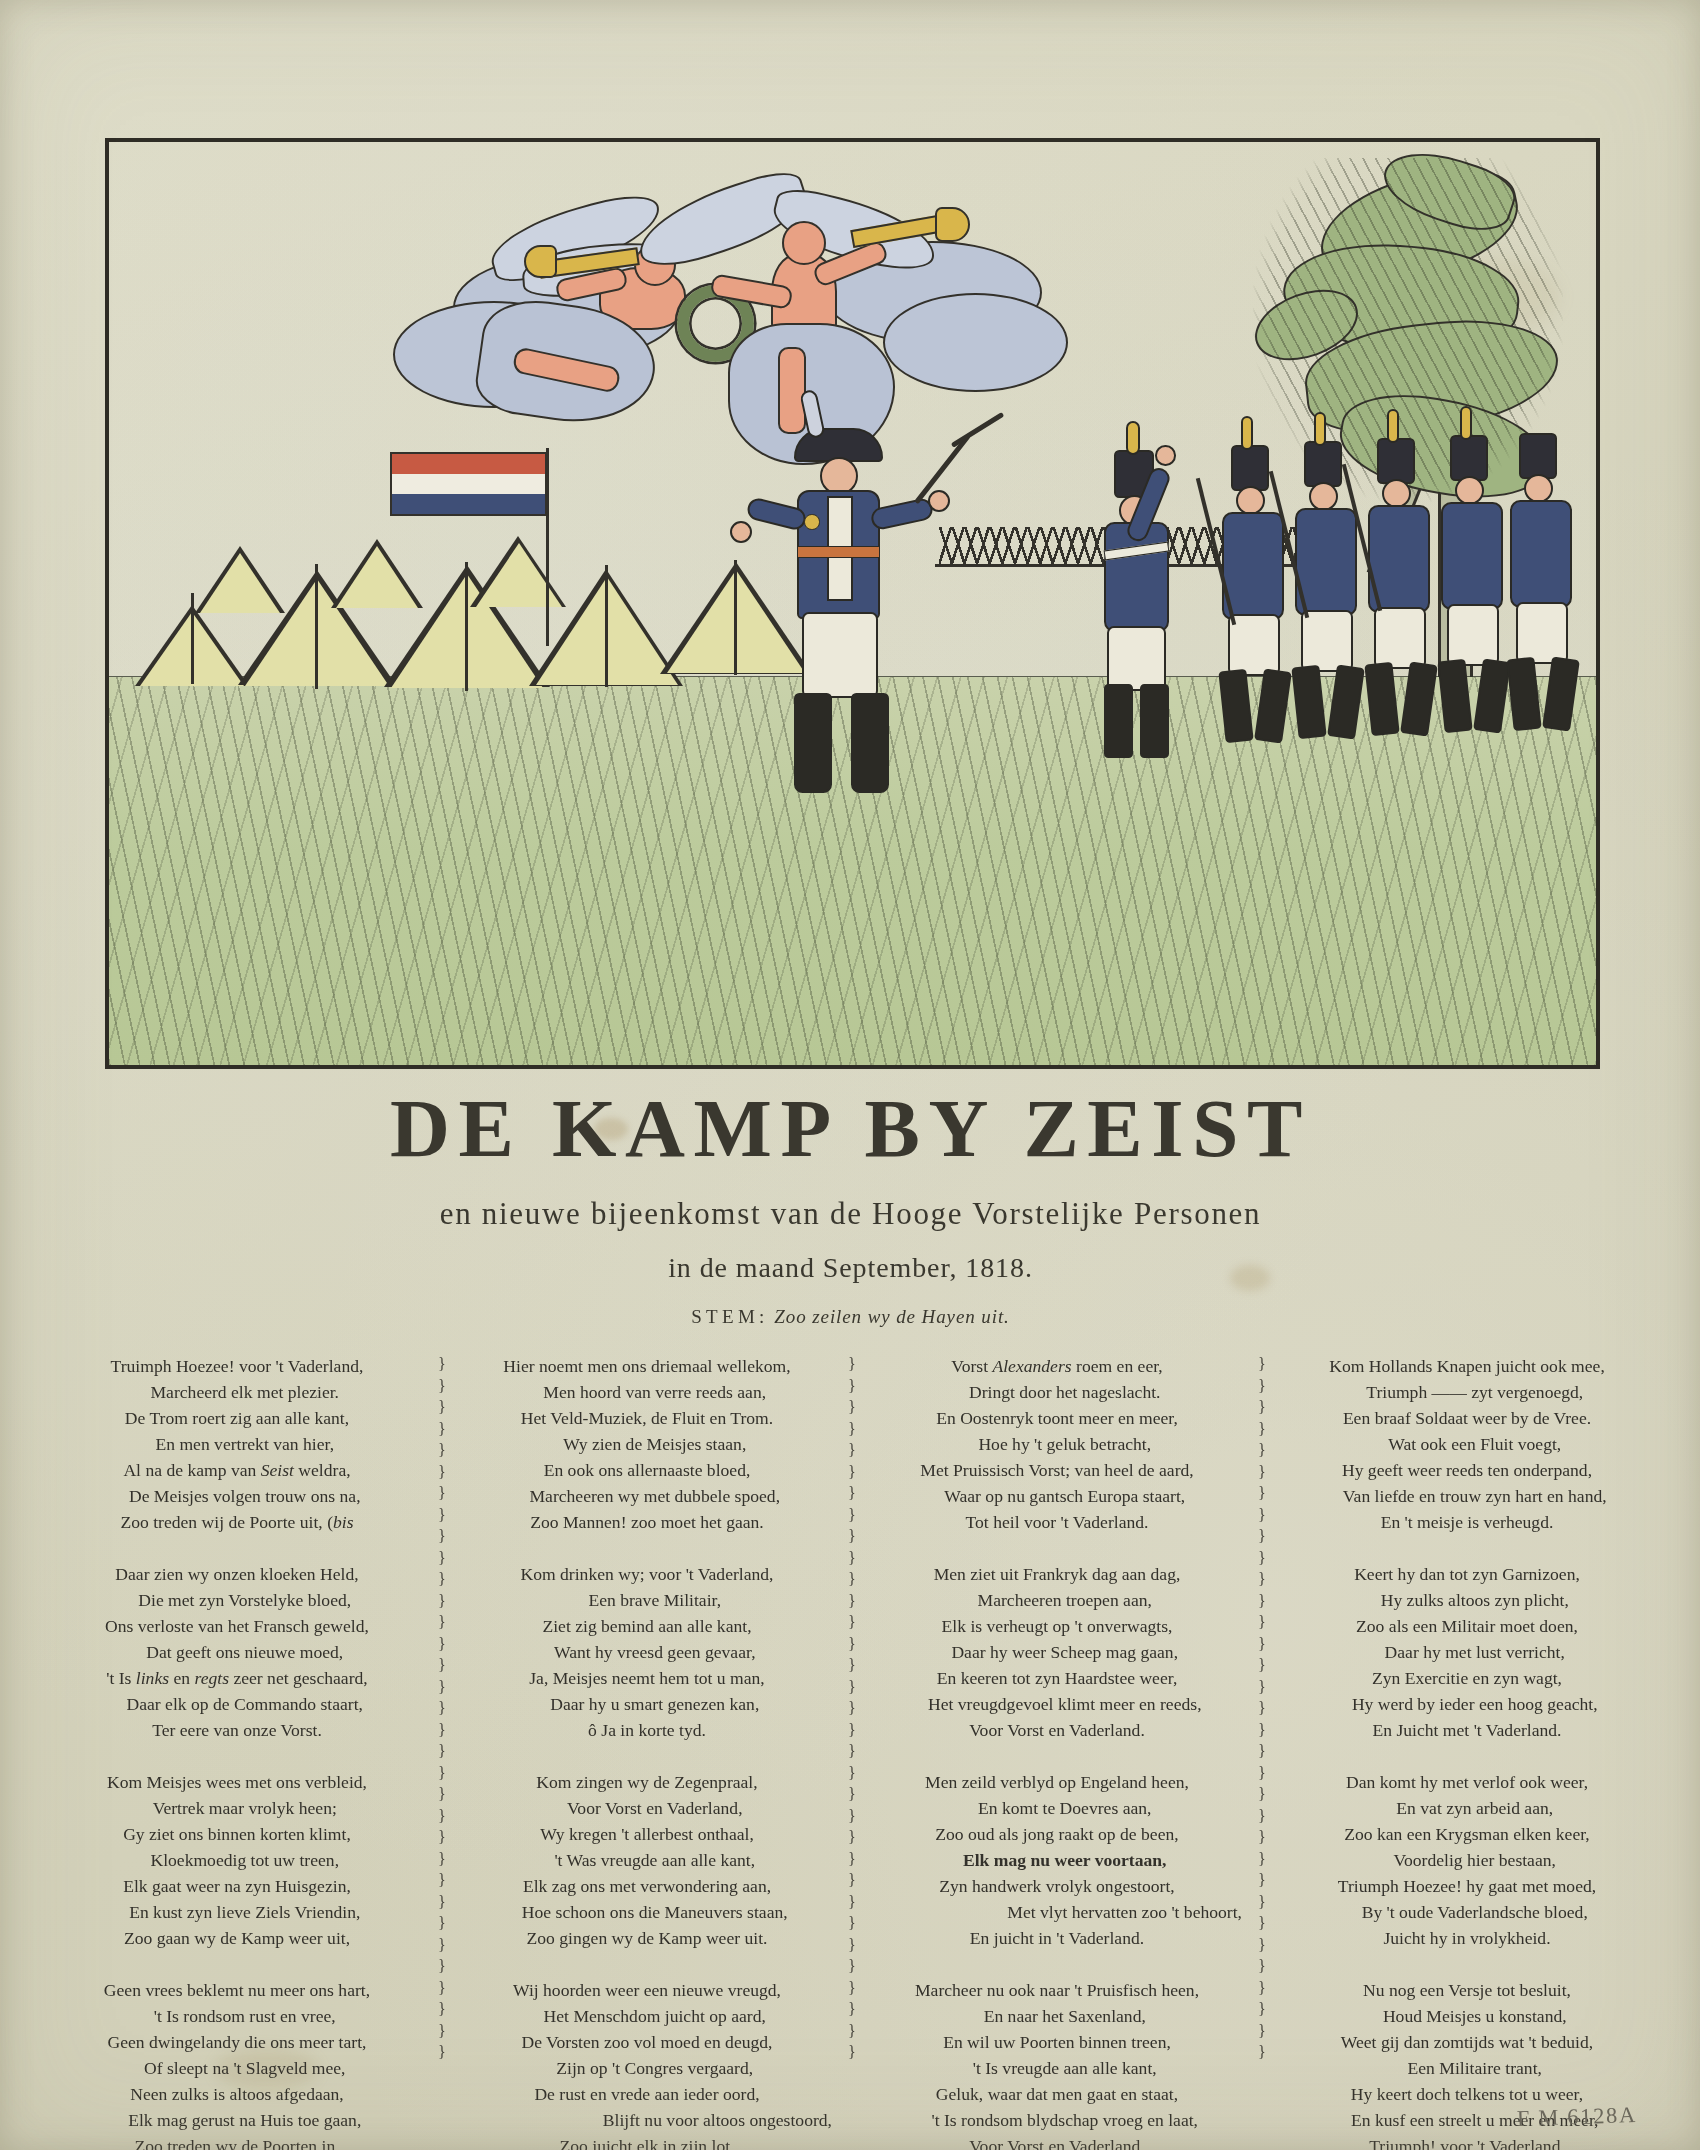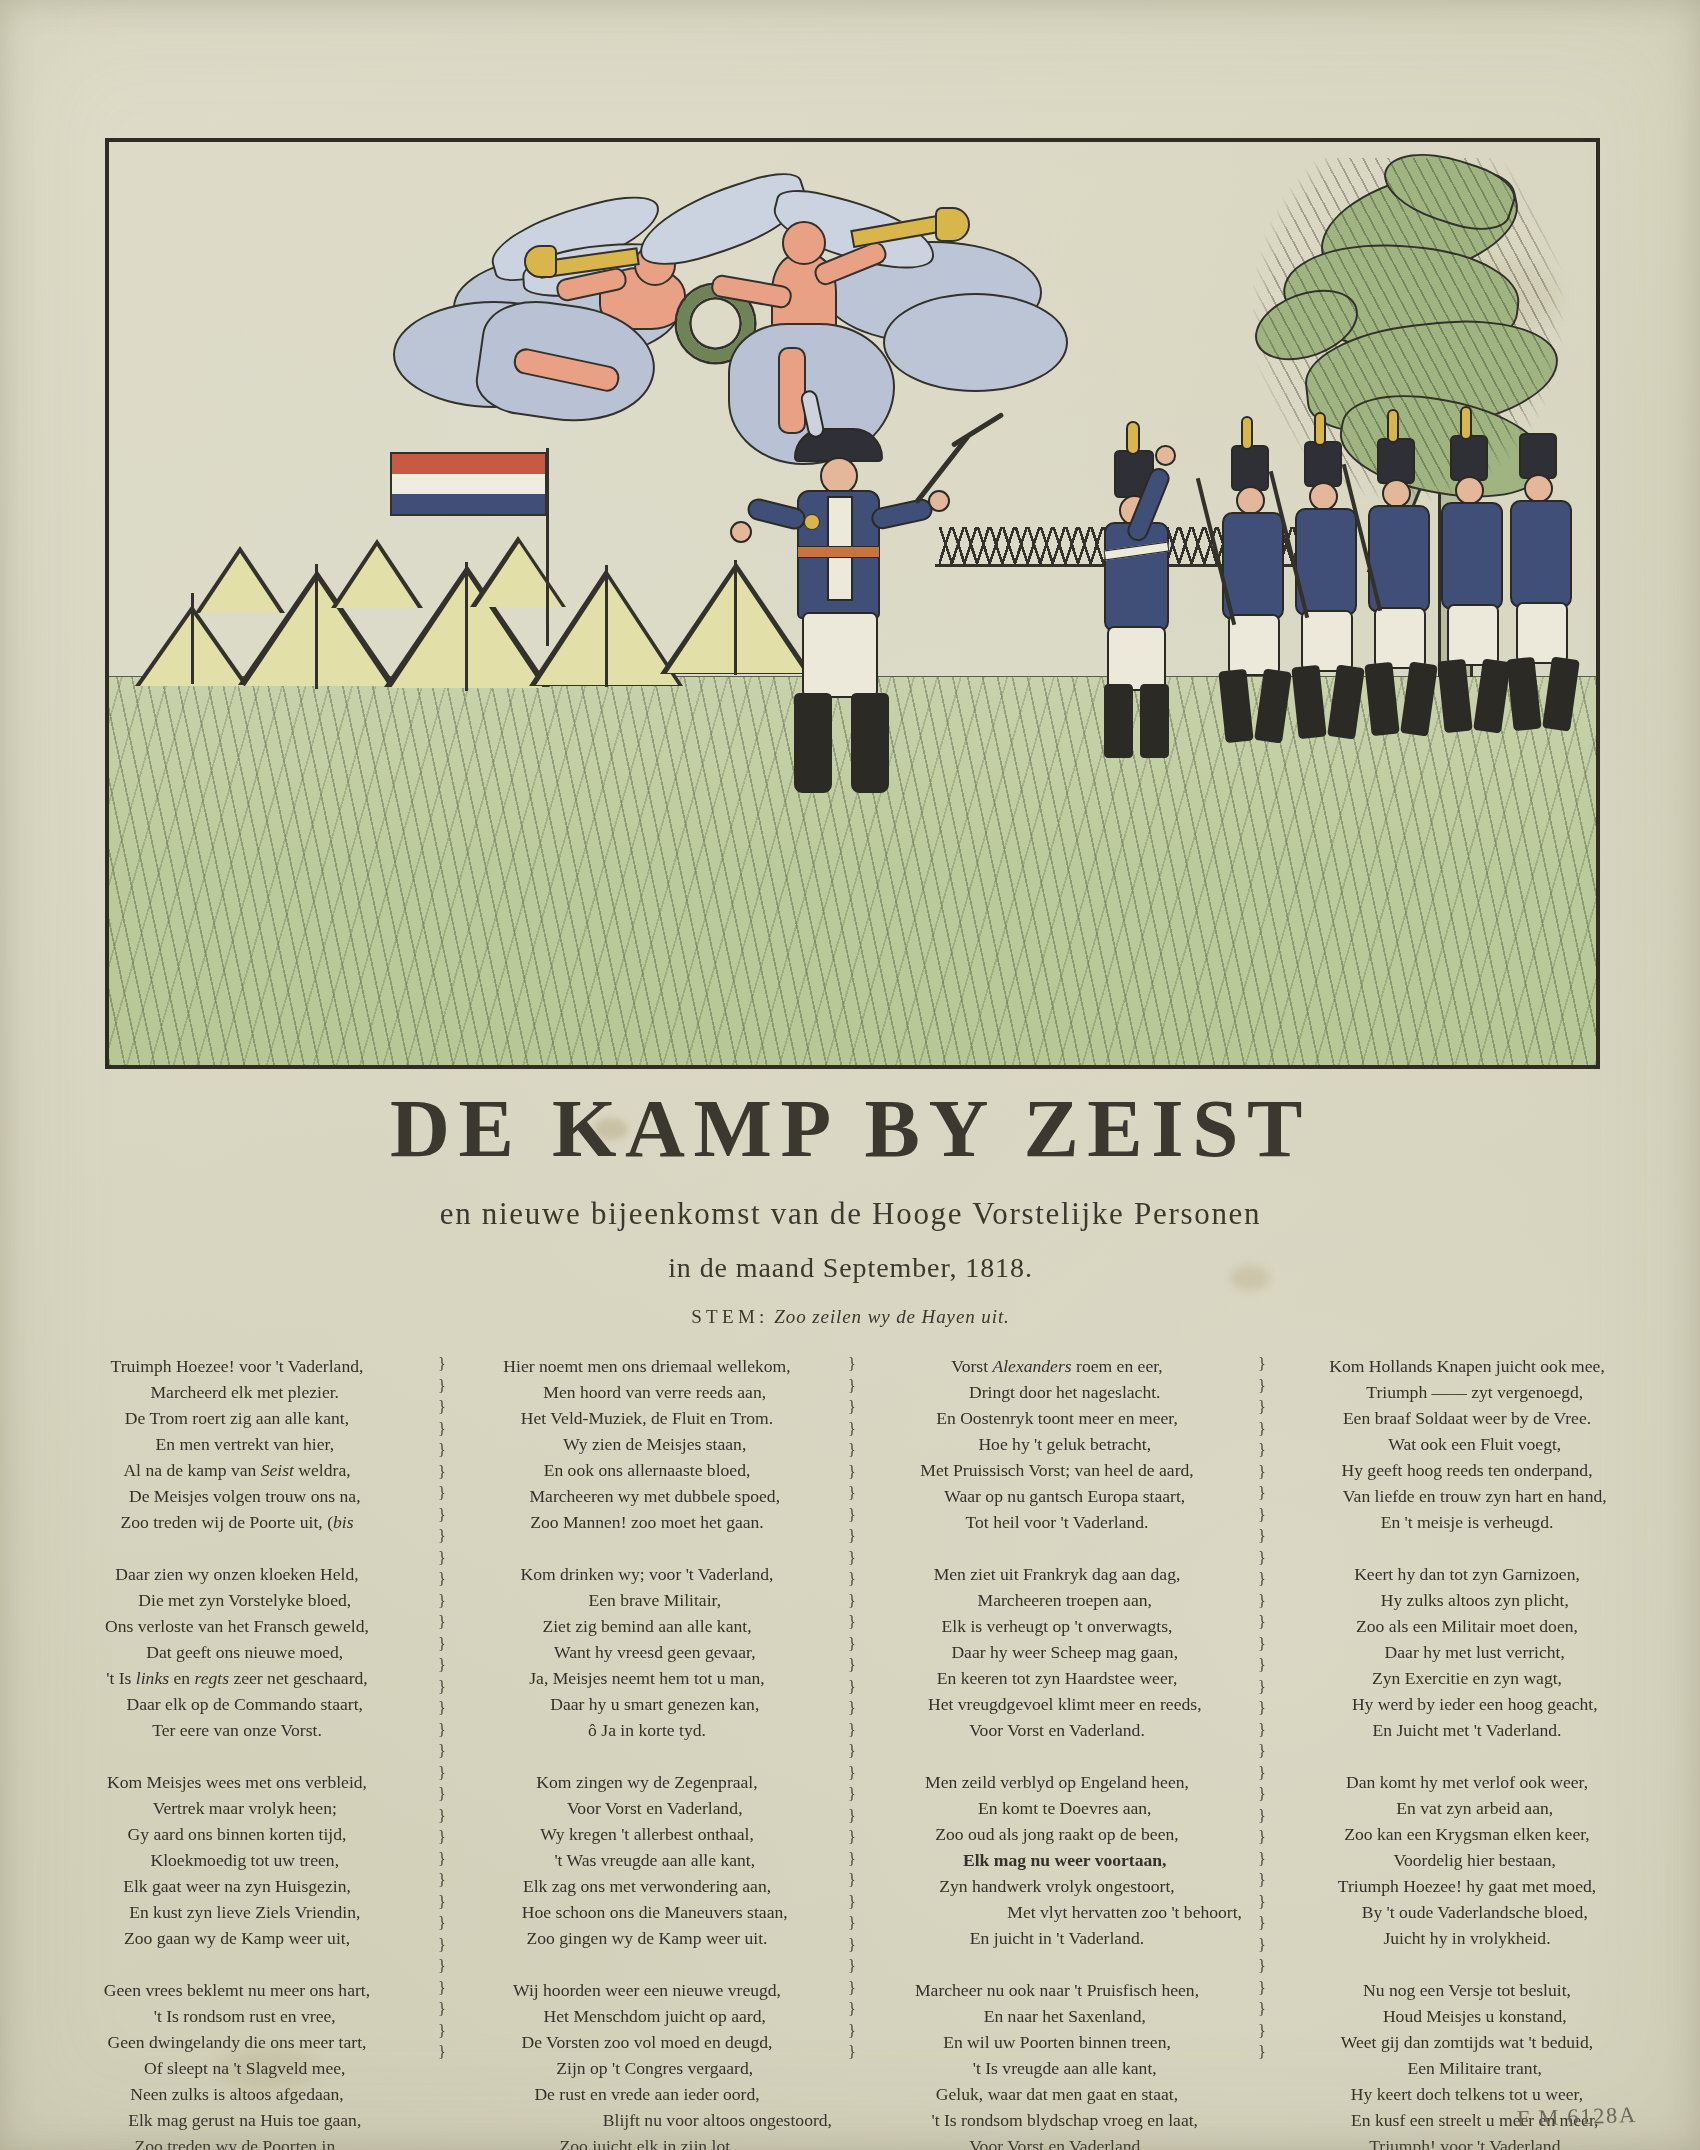--- a/index.html
+++ b/index.html
@@ -468,21 +468,21 @@
           <div class="verse-line" style="padding-left: 15.5px;">Die met zyn Vorstelyke bloed,</div>
           <div class="verse-line">Ons verloste van het Fransch geweld,</div>
           <div class="verse-line" style="padding-left: 15.5px;">Dat geeft ons nieuwe moed,</div>
           <div class="verse-line">'t Is <i>links</i> en <i>regts</i> zeer net geschaard,</div>
           <div class="verse-line" style="padding-left: 15.5px;">Daar elk op de Commando staart,</div>
           <div class="verse-line">Ter eere van onze Vorst.</div>
         </div>
         <div class="stanza">
           <div class="verse-line">Kom Meisjes wees met ons verbleid,</div>
           <div class="verse-line" style="padding-left: 15.5px;">Vertrek maar vrolyk heen;</div>
-          <div class="verse-line">Gy aard ons binnen korten tijd,</div>
+          <div class="verse-line">Gy ziet ons binnen korten klimt,</div>
           <div class="verse-line" style="padding-left: 15.5px;">Kloekmoedig tot uw treen,</div>
           <div class="verse-line">Elk gaat weer na zyn Huisgezin,</div>
           <div class="verse-line" style="padding-left: 15.5px;">En kust zyn lieve Ziels Vriendin,</div>
           <div class="verse-line">Zoo gaan wy de Kamp weer uit,</div>
         </div>
         <div class="stanza">
           <div class="verse-line">Geen vrees beklemt nu meer ons hart,</div>
           <div class="verse-line" style="padding-left: 15.5px;">'t Is rondsom rust en vree,</div>
           <div class="verse-line">Geen dwingelandy die ons meer tart,</div>
           <div class="verse-line" style="padding-left: 15.5px;">Of sleept na 't Slagveld mee,</div>
@@ -575,21 +575,21 @@
       </div>
     <div class="col-rule">
         <div class="brace">}<br>}<br>}<br>}<br>}<br>}<br>}<br>}<br>}<br>}<br>}<br>}<br>}<br>}<br>}<br>}<br>}<br>}<br>}<br>}<br>}<br>}<br>}<br>}<br>}<br>}<br>}<br>}<br>}<br>}<br>}<br>}<br>}<br></div>
       </div>
     <div class="column" id="col3">
         <div class="stanza">
           <div class="verse-line">Kom Hollands Knapen juicht ook mee,</div>
           <div class="verse-line" style="padding-left: 15.5px;">Triumph —— zyt vergenoegd,</div>
           <div class="verse-line">Een braaf Soldaat weer by de Vree.</div>
           <div class="verse-line" style="padding-left: 15.5px;">Wat ook een Fluit voegt,</div>
-          <div class="verse-line">Hy geeft hoog reeds ten onderpand,</div>
+          <div class="verse-line">Hy geeft weer reeds ten onderpand,</div>
           <div class="verse-line" style="padding-left: 15.5px;">Van liefde en trouw zyn hart en hand,</div>
           <div class="verse-line">En 't meisje is verheugd.</div>
         </div>
         <div class="stanza">
           <div class="verse-line">Keert hy dan tot zyn Garnizoen,</div>
           <div class="verse-line" style="padding-left: 15.5px;">Hy zulks altoos zyn plicht,</div>
           <div class="verse-line">Zoo als een Militair moet doen,</div>
           <div class="verse-line" style="padding-left: 15.5px;">Daar hy met lust verricht,</div>
           <div class="verse-line">Zyn Exercitie en zyn wagt,</div>
           <div class="verse-line" style="padding-left: 15.5px;">Hy werd by ieder een hoog geacht,</div>

